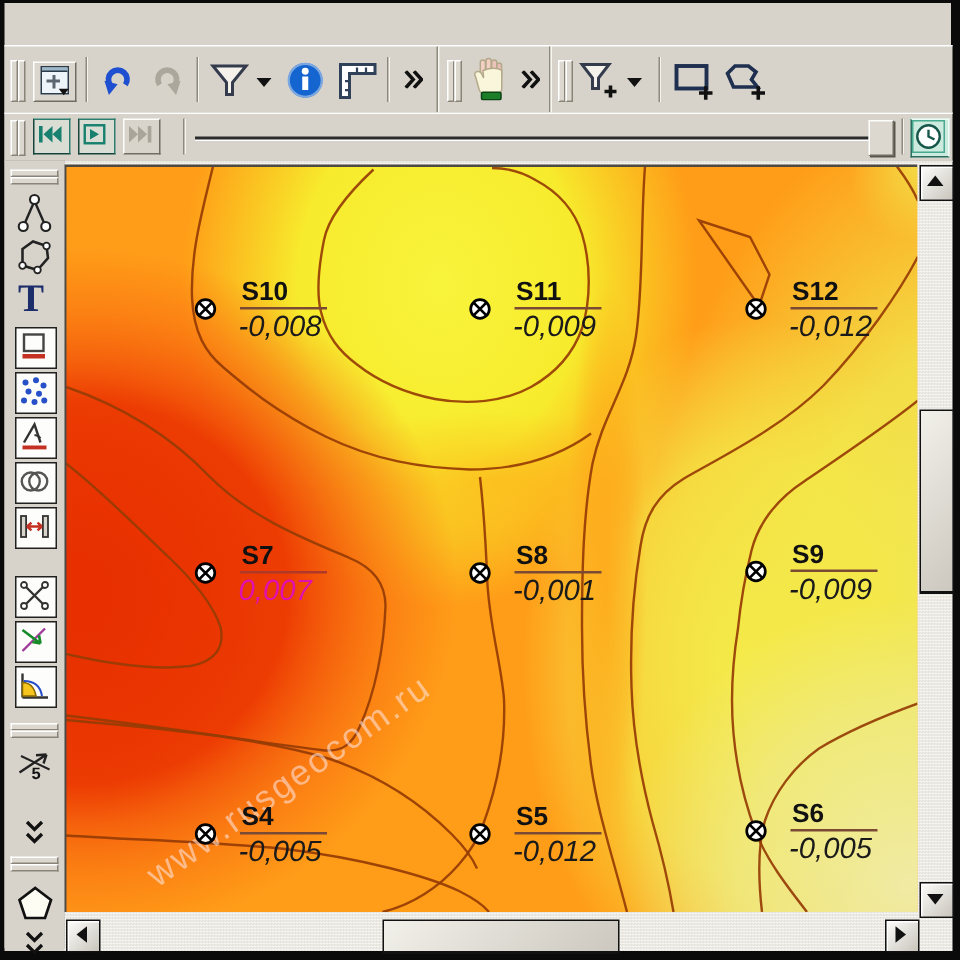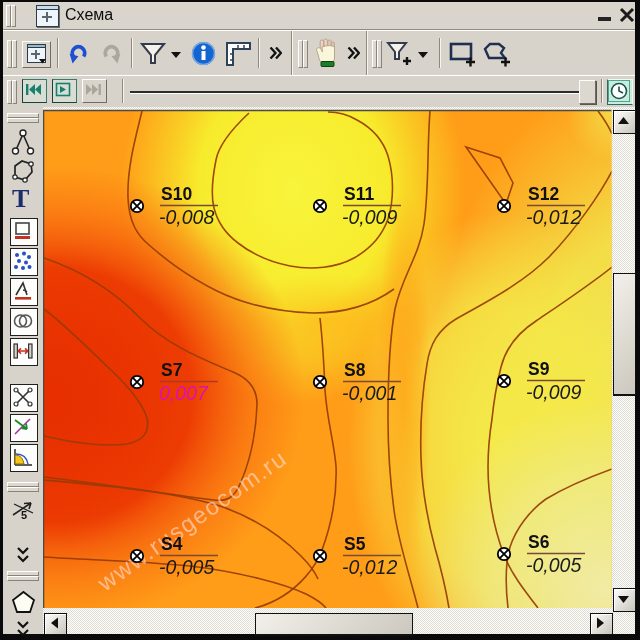--- a/index.html
+++ b/index.html
@@ -15,36 +15,20 @@
   .grip-h{height:3px;border-top:1px solid #fff;border-left:1px solid #fff;
           border-right:1px solid #8a8478;border-bottom:1px solid #8a8478;background:#dcd8cf;}
   .sep-v{width:1px;background:#8f897d;border-right:1px solid #f6f4ef;}
 </style>
 </head>
 <body>
 <div id="stage">
 
   <div class="abs face" style="left:3px;top:2px;width:631px;height:632px;"></div>
 
-  <div class="abs" style="left:3px;top:2px;width:632px;height:27px;background:#d9d5cc;border-bottom:1px solid #928c80;">
-    <div class="abs grip-v" style="left:3px;top:3px;height:20px;"></div>
-    <div class="abs grip-v" style="left:8px;top:3px;height:20px;"></div>
-
-    <div class="abs" style="left:33px;top:3px;width:21px;height:20px;background:#eef5fa;border:1px solid #2b3b4a;box-shadow:1px 1px 0 #6a6a6a;">
-      <div class="abs" style="left:0;top:0;width:21px;height:3px;background:#c6dcea;border-bottom:1px solid #2b3b4a;"></div>
-      <div class="abs" style="left:5px;top:10px;width:10px;height:1.6px;background:#5c6670;"></div>
-      <div class="abs" style="left:9px;top:5.5px;width:1.6px;height:10px;background:#5c6670;"></div>
-    </div>
-    <div class="abs" style="left:62px;top:4px;font-size:16px;color:#0c0c0c;">Схема</div>
-
-    <div class="abs" style="left:595px;top:15px;width:13px;height:4px;background:#242424;"></div>
-    <svg class="abs" style="left:616px;top:5px;" width="16" height="16" viewBox="0 0 16 16">
-      <path d="M2 2 L14 14 M14 2 L2 14" stroke="#1b1b1b" stroke-width="3"></path>
-    </svg>
-  </div>
 
   <div class="abs" style="left:3px;top:30px;width:632px;height:44px;background:#d7d3ca;border-top:1px solid #fff;border-bottom:1px solid #8f897d;">
     <div id="tb1" style="position:relative;width:100%;height:100%;">
       <div class="abs grip-v" style="left:4px;top:9px;height:26px;"></div>
       <div class="abs grip-v" style="left:9px;top:9px;height:26px;"></div>
 
       <div class="abs raised" style="left:19px;top:10px;width:27px;height:25px;background:#dad6cd;">
         <div class="abs" style="left:4px;top:2px;width:17px;height:17px;background:#eef5fa;border:1px solid #2b3b4a;">
           <div class="abs" style="left:0;top:0;width:17px;height:2px;background:#9db8c8;border-bottom:1px solid #2b3b4a;"></div>
           <div class="abs" style="left:3px;top:8px;width:9px;height:2px;background:#5c6670;"></div>

